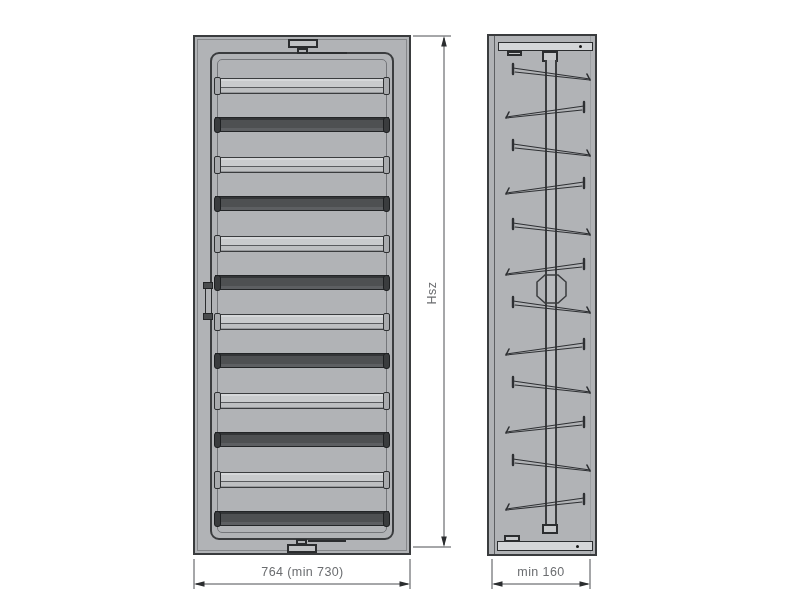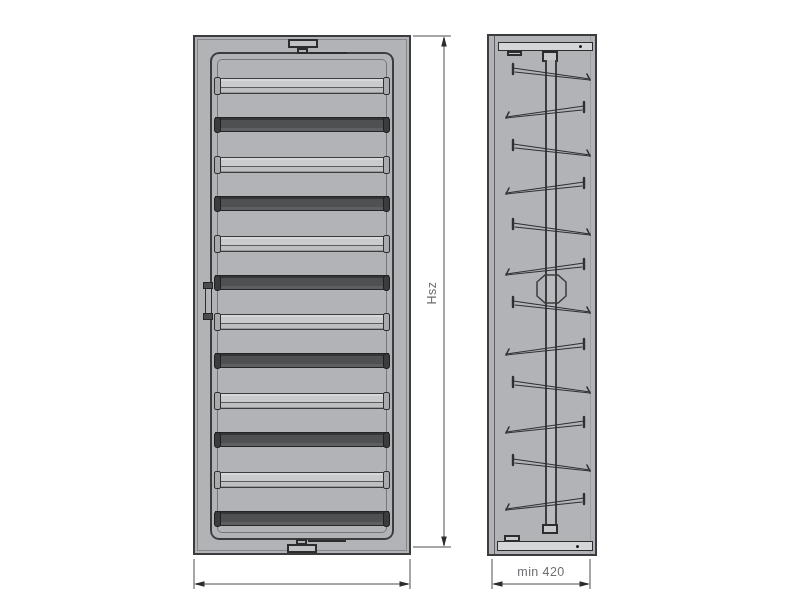--- a/index.html
+++ b/index.html
@@ -205,14 +205,15 @@
     <g stroke="#4d4f52" stroke-width="1" fill="#2b2d2f">
       <line x1="492" y1="559" x2="492" y2="589"></line>
       <line x1="590" y1="559" x2="590" y2="589"></line>
       <line x1="494" y1="584" x2="588" y2="584"></line>
       <polygon points="492,584 502.5,581.3 502.5,586.7" stroke="none"></polygon>
       <polygon points="590,584 579.5,581.3 579.5,586.7" stroke="none"></polygon>
     </g>
   </svg>
 
   <div id="label-hsz" class="dim-label">Hsz</div>
-  <div class="dim-label" style="left:492px;top:565px;width:98px;">min 420</div>
+  <div class="dim-label" style="left:194px;top:565px;width:217px;">764 (min 730)</div>
+  <div class="dim-label" style="left:492px;top:565px;width:98px;">min 160</div>
 </div>
 
 </body></html>

